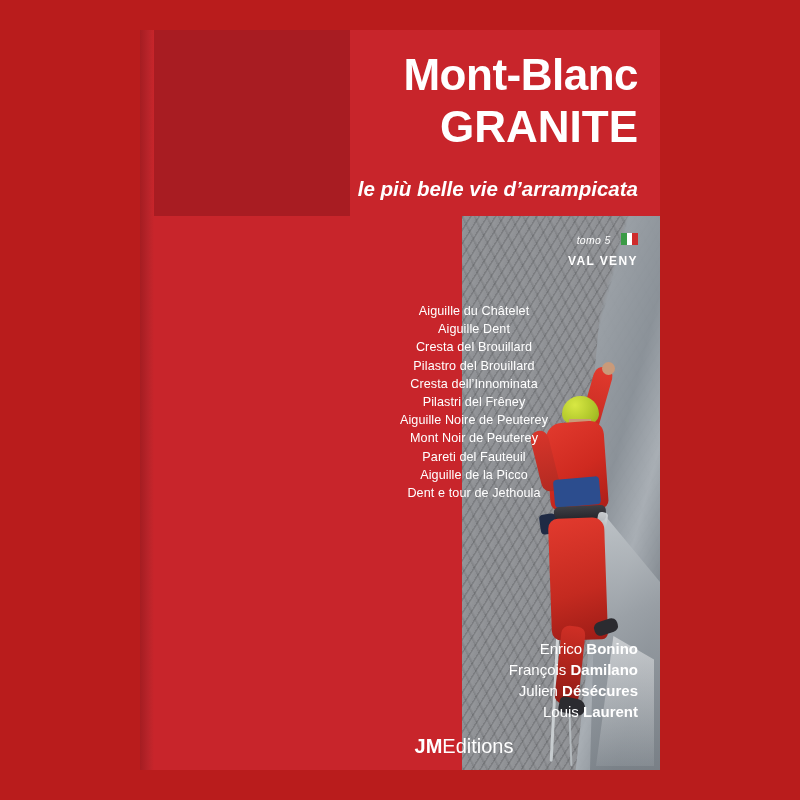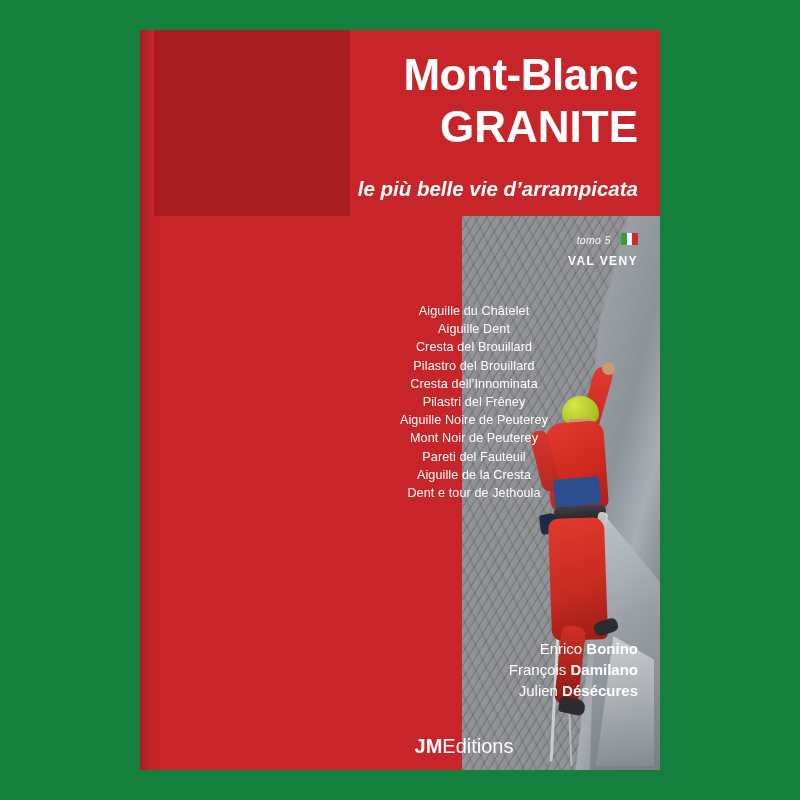--- a/index.html
+++ b/index.html
@@ -10,21 +10,21 @@
   body {
     width: 800px;
     height: 800px;
     font-family: "Liberation Sans", sans-serif;
     overflow: hidden;
   }
   .page {
     position: relative;
     width: 800px;
     height: 800px;
-    background: #15803d;
+    background: #b91c1c;
   }
   
   .cover {
     position: absolute;
     left: 140px;
     top: 30px;
     width: 520px;
     height: 740px;
     background: #c8252b;
     overflow: hidden;
@@ -431,35 +431,38 @@
       <ul>
         <li>Aiguille du Châtelet</li>
         <li>Aiguille Dent</li>
         <li>Cresta del Brouillard</li>
         <li>Pilastro del Brouillard</li>
         <li>Cresta dell’Innominata</li>
         <li>Pilastri del Frêney</li>
         <li>Aiguille Noire de Peuterey</li>
         <li>Mont Noir de Peuterey</li>
         <li>Pareti del Fauteuil</li>
-        <li>Aiguille de la Cresta</li>
+        <li>Aiguille de la Picco</li>
         <li>Dent e tour de Jethoula</li>
       </ul>
     </div>
 
     <div class="authors">
       <div class="author">
         <span>Enrico </span><span class="sur">Bonino</span>
       </div>
       <div class="author">
         <span>François </span><span class="sur">Damilano</span>
       </div>
       <div class="author">
         <span>Julien </span><span class="sur">Désécures</span>
       </div>
+      <div class="author">
+        <span>Louis </span><span class="sur">Laurent</span>
+      </div>
     </div>
 
     <div class="publisher">
       <span class="jm">JM</span><span class="ed">Editions</span>
     </div>
 
   </div>
 </div>
 
 </body></html>

